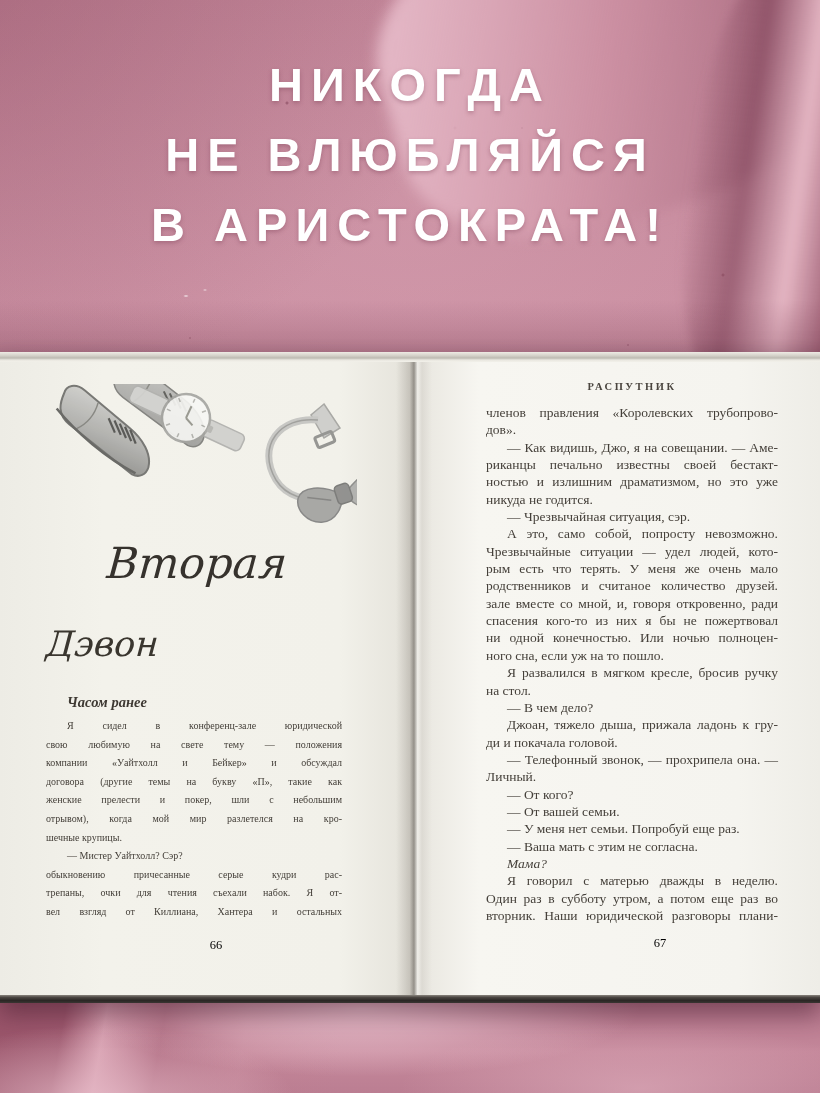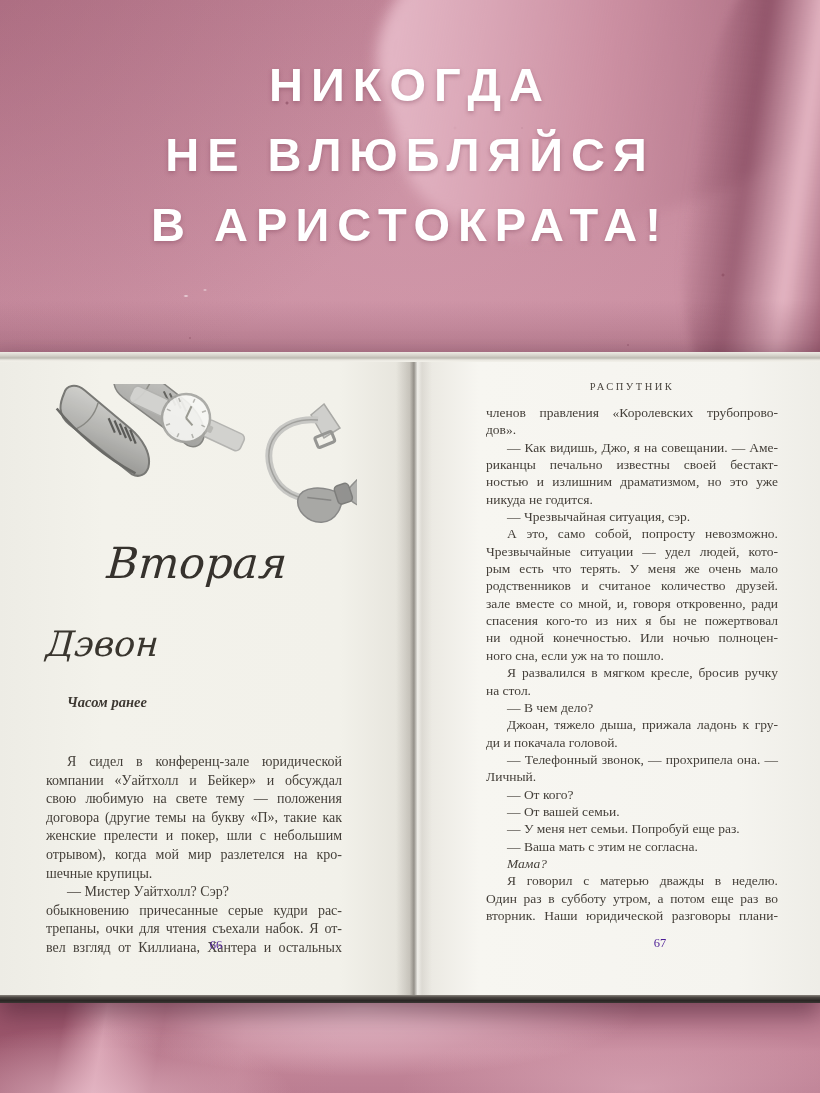--- a/index.html
+++ b/index.html
@@ -93,31 +93,31 @@
   .section-title{
     position:absolute;left:46px;top:624px;
     font-family:"DejaVu Serif", serif;font-style:italic;
     font-size:35px;color:#3a362f;transform:skewX(-4deg);
   }
   .subheading{
     position:absolute;left:67px;top:694px;
     font-weight:700;font-style:italic;font-size:14.5px;color:#3e3933;
   }
   .body-block{position:absolute;color:#45403a;}
-  .body-left{left:46px;top:717px;width:296px;font-size:14px;line-height:18.6px;margin-top:36px;}
+  .body-left{left:46px;top:717px;width:296px;font-size:10px;line-height:18.6px;}
   .body-right{left:486px;top:404px;width:292px;font-size:13.5px;line-height:17.35px;}
   .bl{text-align:justify;text-align-last:justify;white-space:nowrap;}
   .bl.l{text-align-last:left;}
   .bl.f{text-indent:21px;}
   .bl.i{font-style:italic;}
   .running-head{
     position:absolute;left:486px;top:381px;width:292px;text-align:center;
-    font-size:10.5px;letter-spacing:2.5px;color:#4a453f;
-  }
-  .page-number{position:absolute;width:60px;text-align:center;font-size:12.5px;color:#4c1d95;}
+    font-size:10.5px;letter-spacing:2.5px;color:#4a453f;font-weight:bold;
+  }
+  .page-number{position:absolute;width:60px;text-align:center;font-size:12.5px;color:#000000;}
   .pn-left{left:186px;top:938px;}
   .pn-right{left:630px;top:936px;}
 </style>
 </head>
 <body>
 
 <div class="stage">
 
   <div class="bg">
     <div class="satin-fold-top"></div>
@@ -214,22 +214,22 @@
     </g>
   </svg>
 
   <div class="chapter-title">Вторая</div>
   <div class="section-title">Дэвон</div>
   <div class="subheading">Часом ранее</div>
 
   <div class="body-block body-left">
 
   <div class="bl f">Я сидел в конференц-зале юридической</div>
+      <div class="bl">свою любимую на свете тему — положения</div>
       <div class="bl">компании «Уайтхолл и Бейкер» и обсуждал</div>
-      <div class="bl">свою любимую на свете тему — положения</div>
       <div class="bl">договора (другие темы на букву «П», такие как</div>
       <div class="bl">женские прелести и покер, шли с небольшим</div>
       <div class="bl">отрывом), когда мой мир разлетелся на кро-</div>
       <div class="bl l">шечные крупицы.</div>
       <div class="bl f l">— Мистер Уайтхолл? Сэр?</div>
       <div class="bl">обыкновению причесанные серые кудри рас-</div>
       <div class="bl">трепаны, очки для чтения съехали набок. Я от-</div>
       <div class="bl">вел взгляд от Киллиана, Хантера и остальных</div>
     </div>
 

